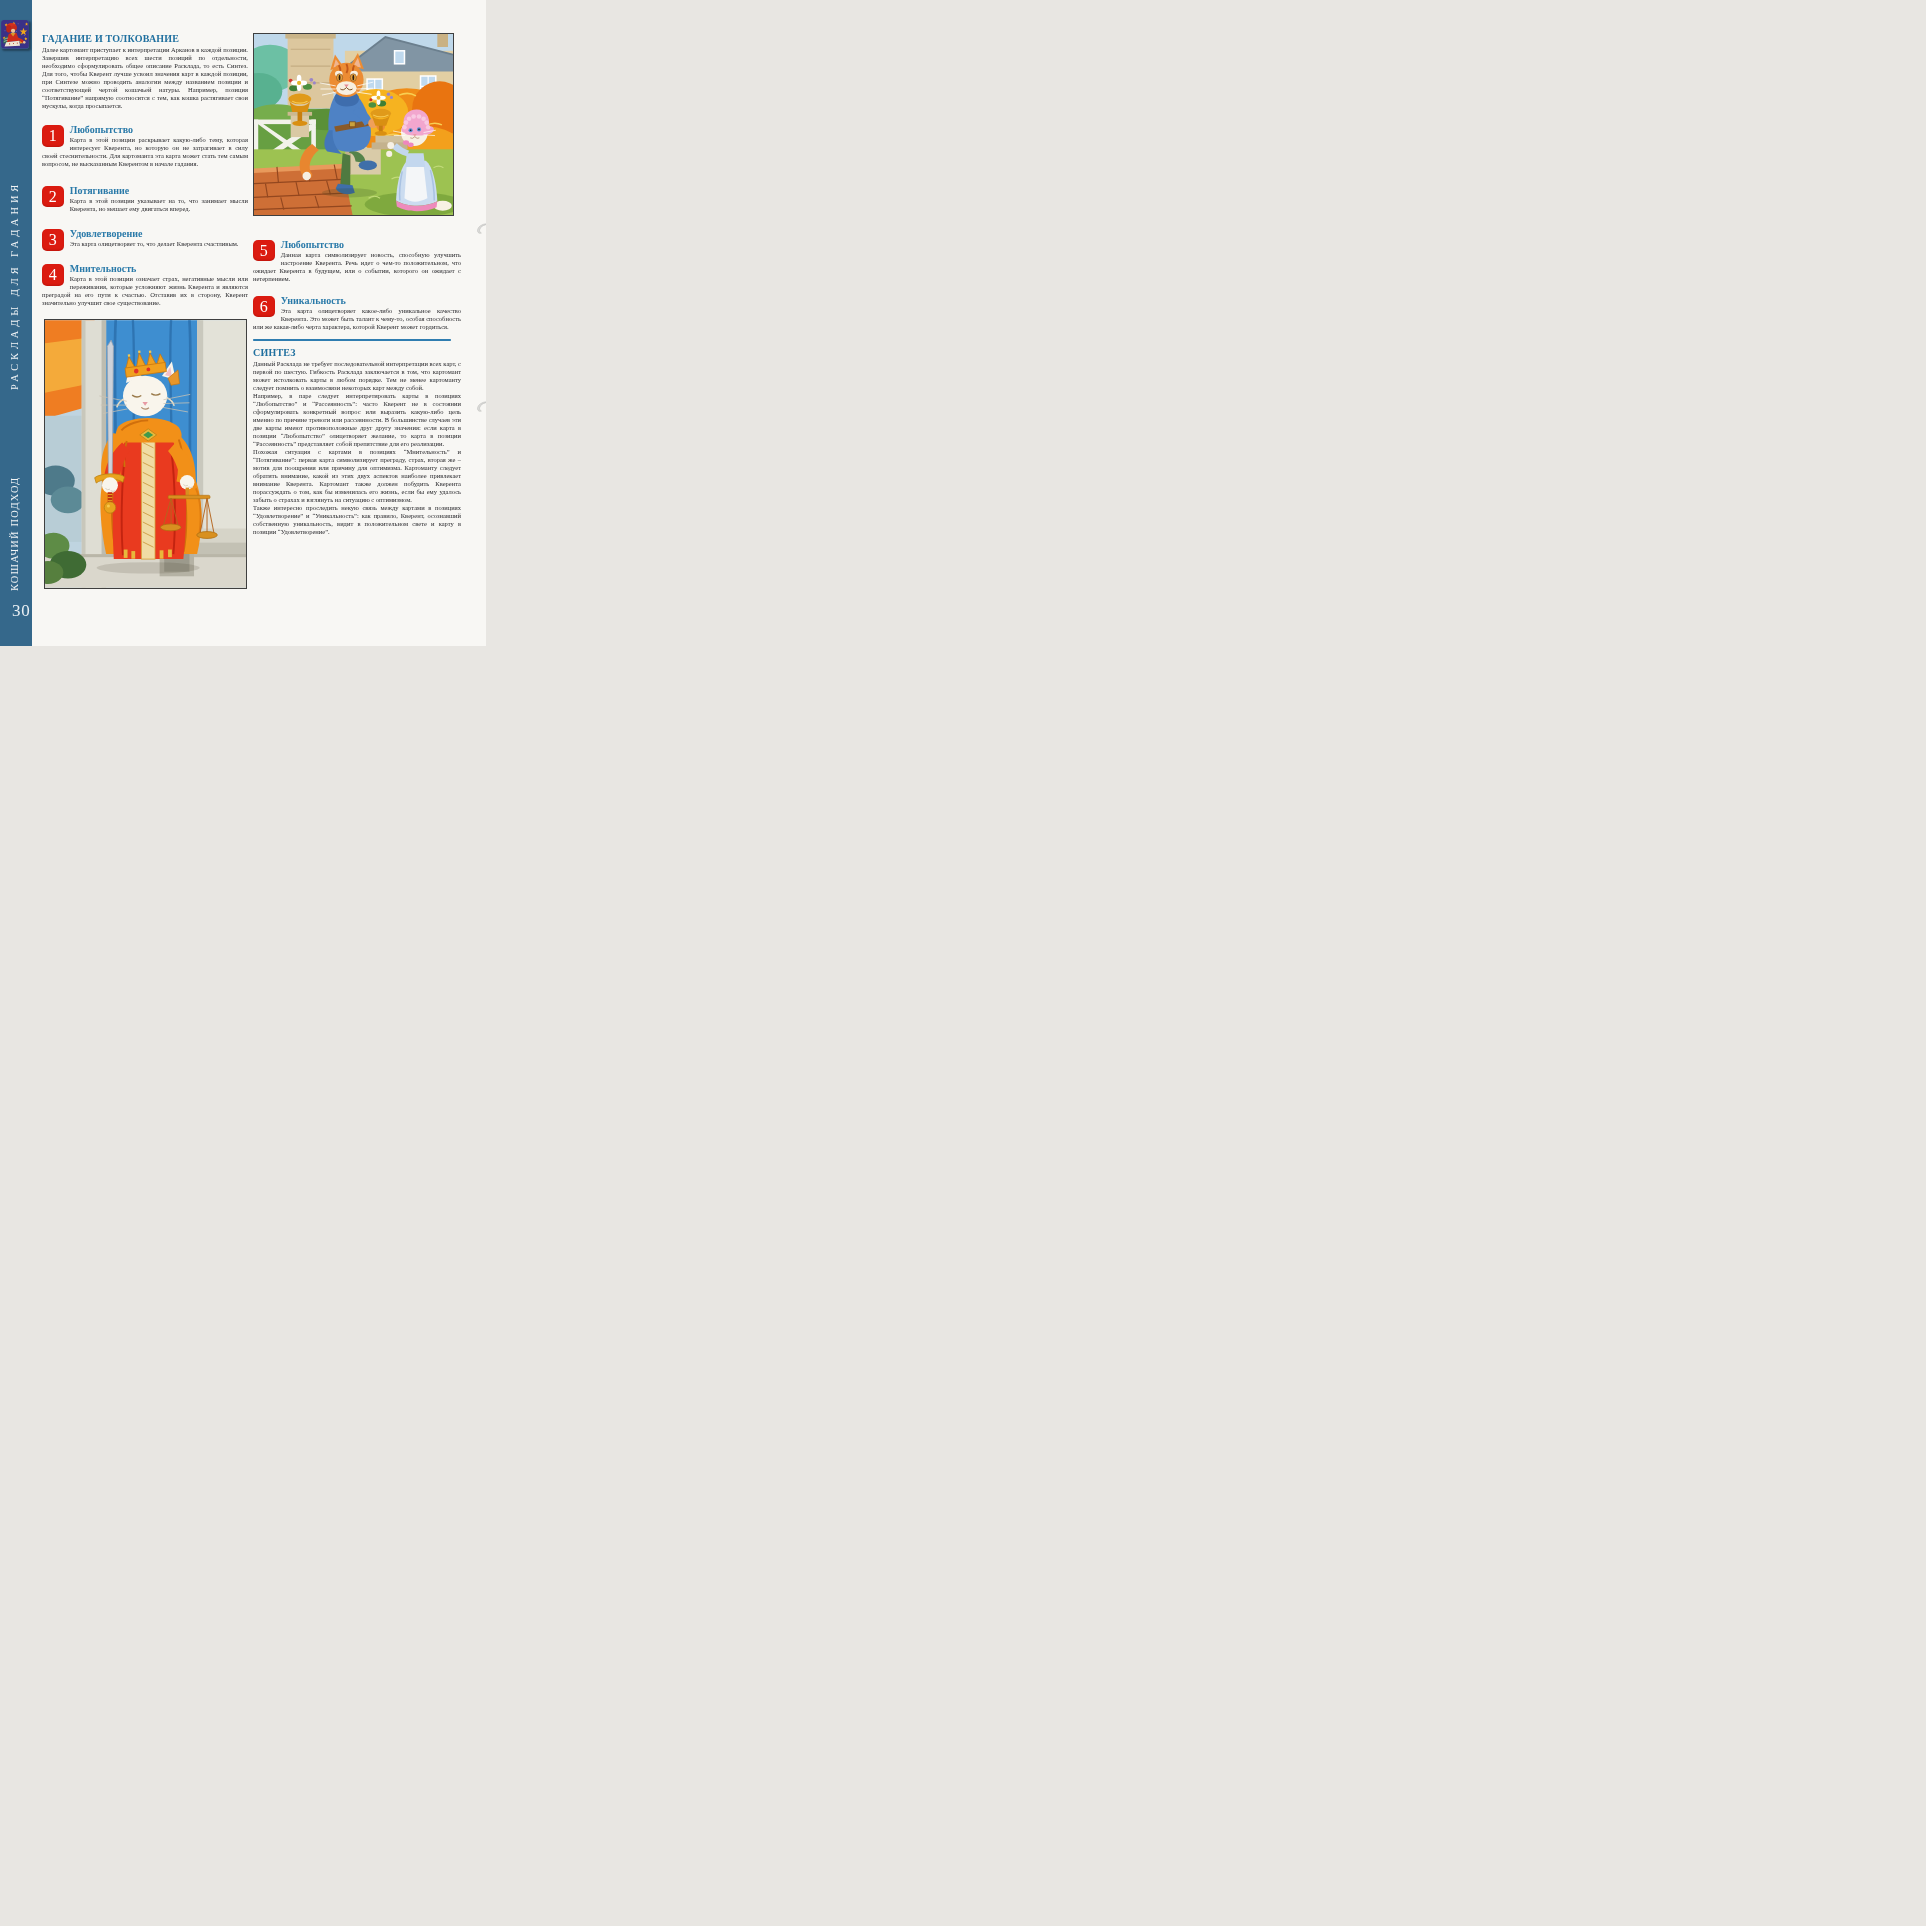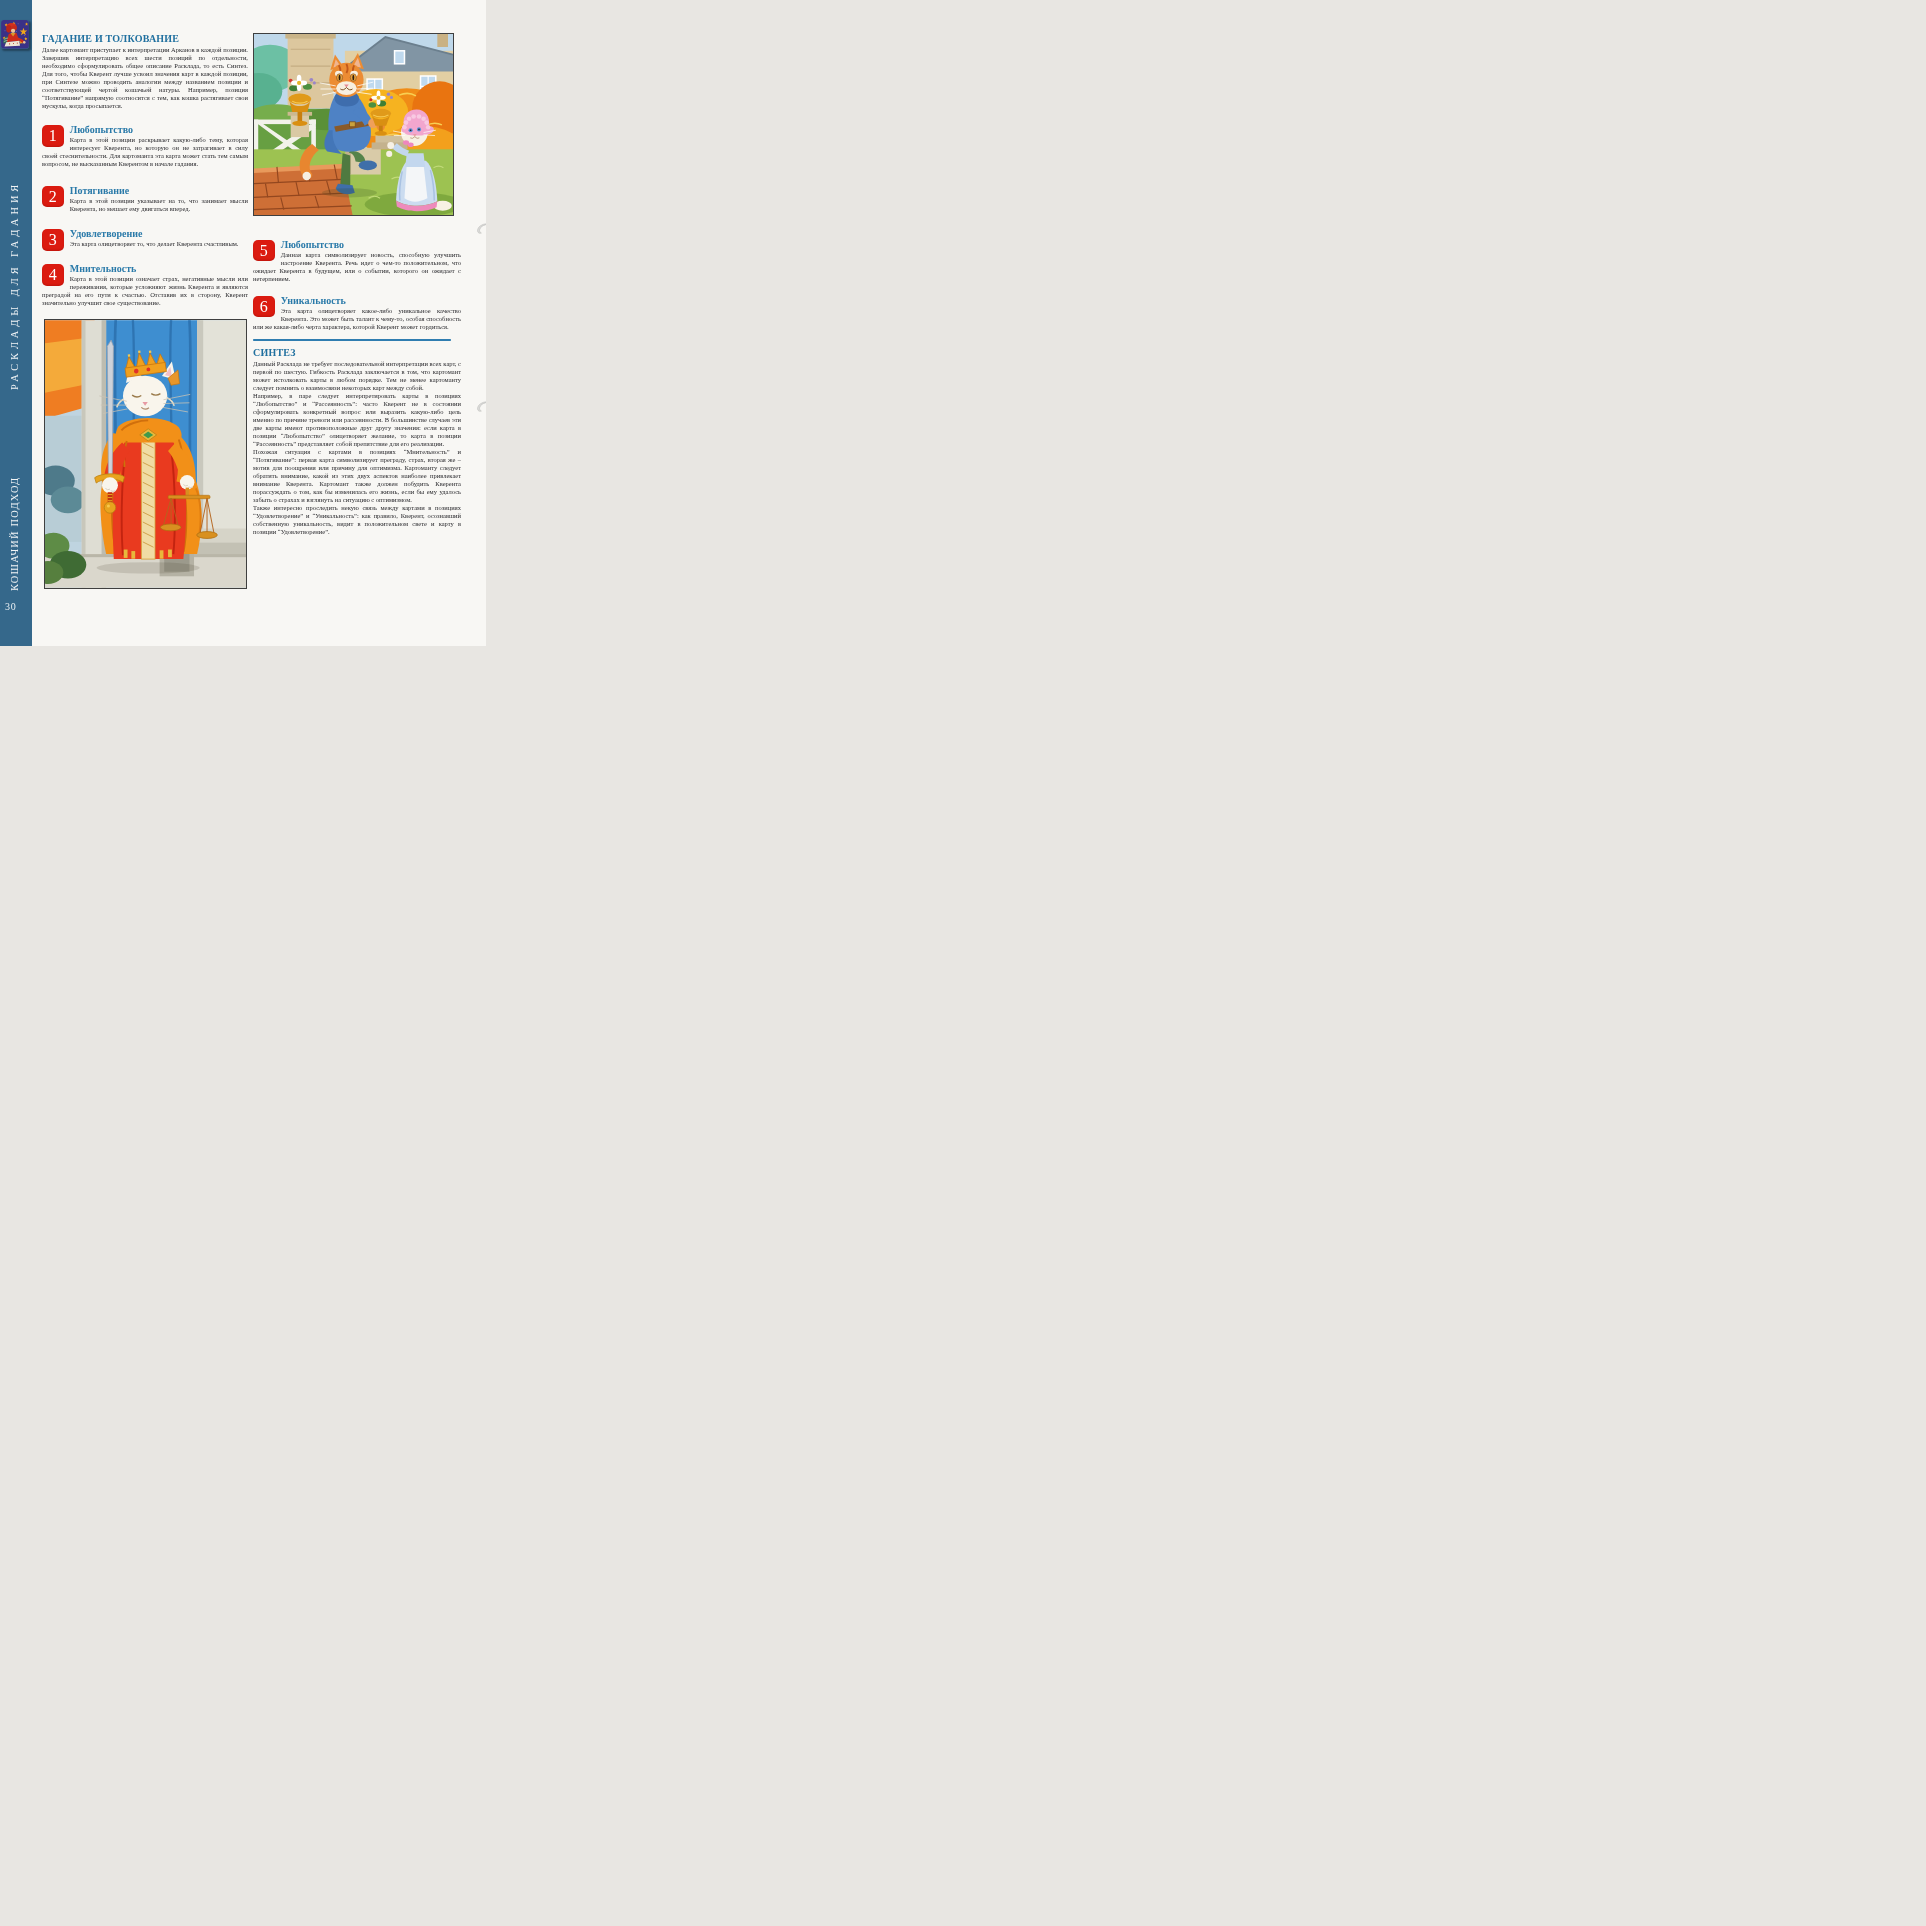--- a/index.html
+++ b/index.html
@@ -6,21 +6,21 @@
   #page{position:relative;width:486px;height:646px;background:#f8f7f4;overflow:hidden;
         font-family:"Liberation Serif","DejaVu Serif",serif;color:#2b2b2f;}
   
   #sidebar{position:absolute;left:0;top:0;width:32px;height:646px;background:#35688b;}
   #sidebar-icon{position:absolute;left:1.2px;top:20px;width:28px;height:28.5px;border-radius:2.7px;
         overflow:hidden;box-shadow:1.2px 1.5px 1.9px rgba(0,0,0,.35);}
   .vlabel{position:absolute;writing-mode:vertical-rl;transform:rotate(180deg);
         color:#f1f4f6;white-space:nowrap;}
   #vlabel-top{left:8.5px;top:105px;height:285px;font-size:10.4px;letter-spacing:3.9px;}
   #vlabel-bottom{left:8.5px;top:442px;height:149px;font-size:10.4px;letter-spacing:1.2px;}
-  #page-number{position:absolute;left:5px;top:601px;font-size:10px;color:#eaf0f4;letter-spacing:0.8px;}
+  #page-number{position:absolute;left:12px;top:601px;font-size:17px;color:#eaf0f4;letter-spacing:0.8px;}
   
   .col{position:absolute;top:33px;}
   #col-left{left:42px;width:206px;}
   #col-right{left:253px;width:208px;}
   .section-title{font-size:10px;font-weight:bold;color:#20709f;letter-spacing:0.2px;margin:0 0 2.3px 0;}
   .body-text{font-size:6.5px;line-height:8px;text-align:justify;margin:0;}
   #intro{margin-top:1.5px;}
   
   .item{margin-top:15.4px;overflow:visible;}
   .item-1{margin-top:14px;}

